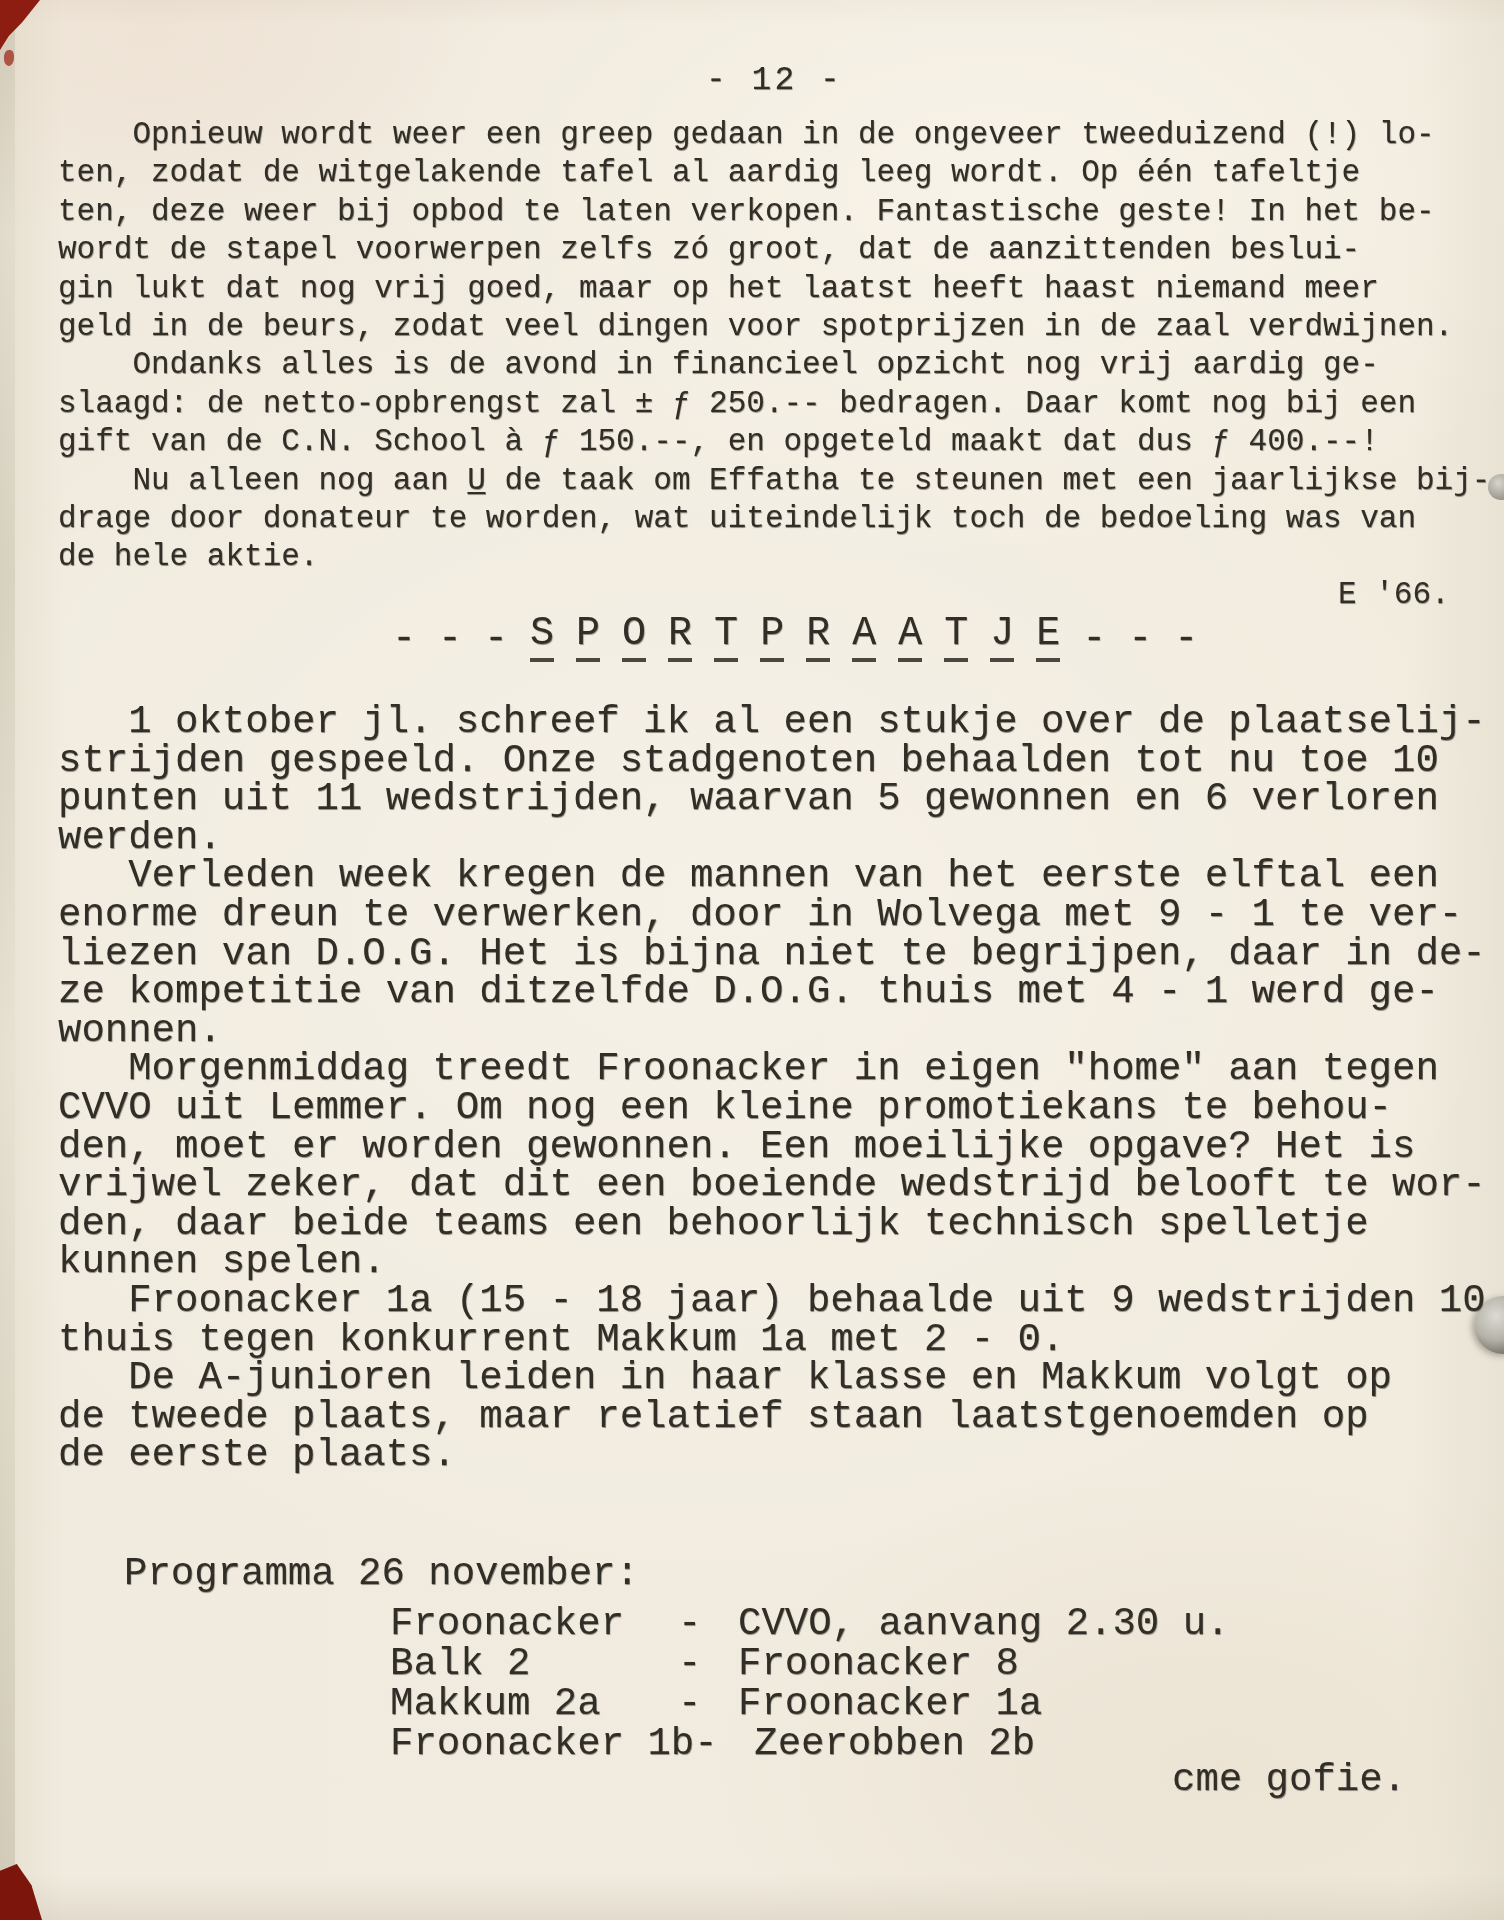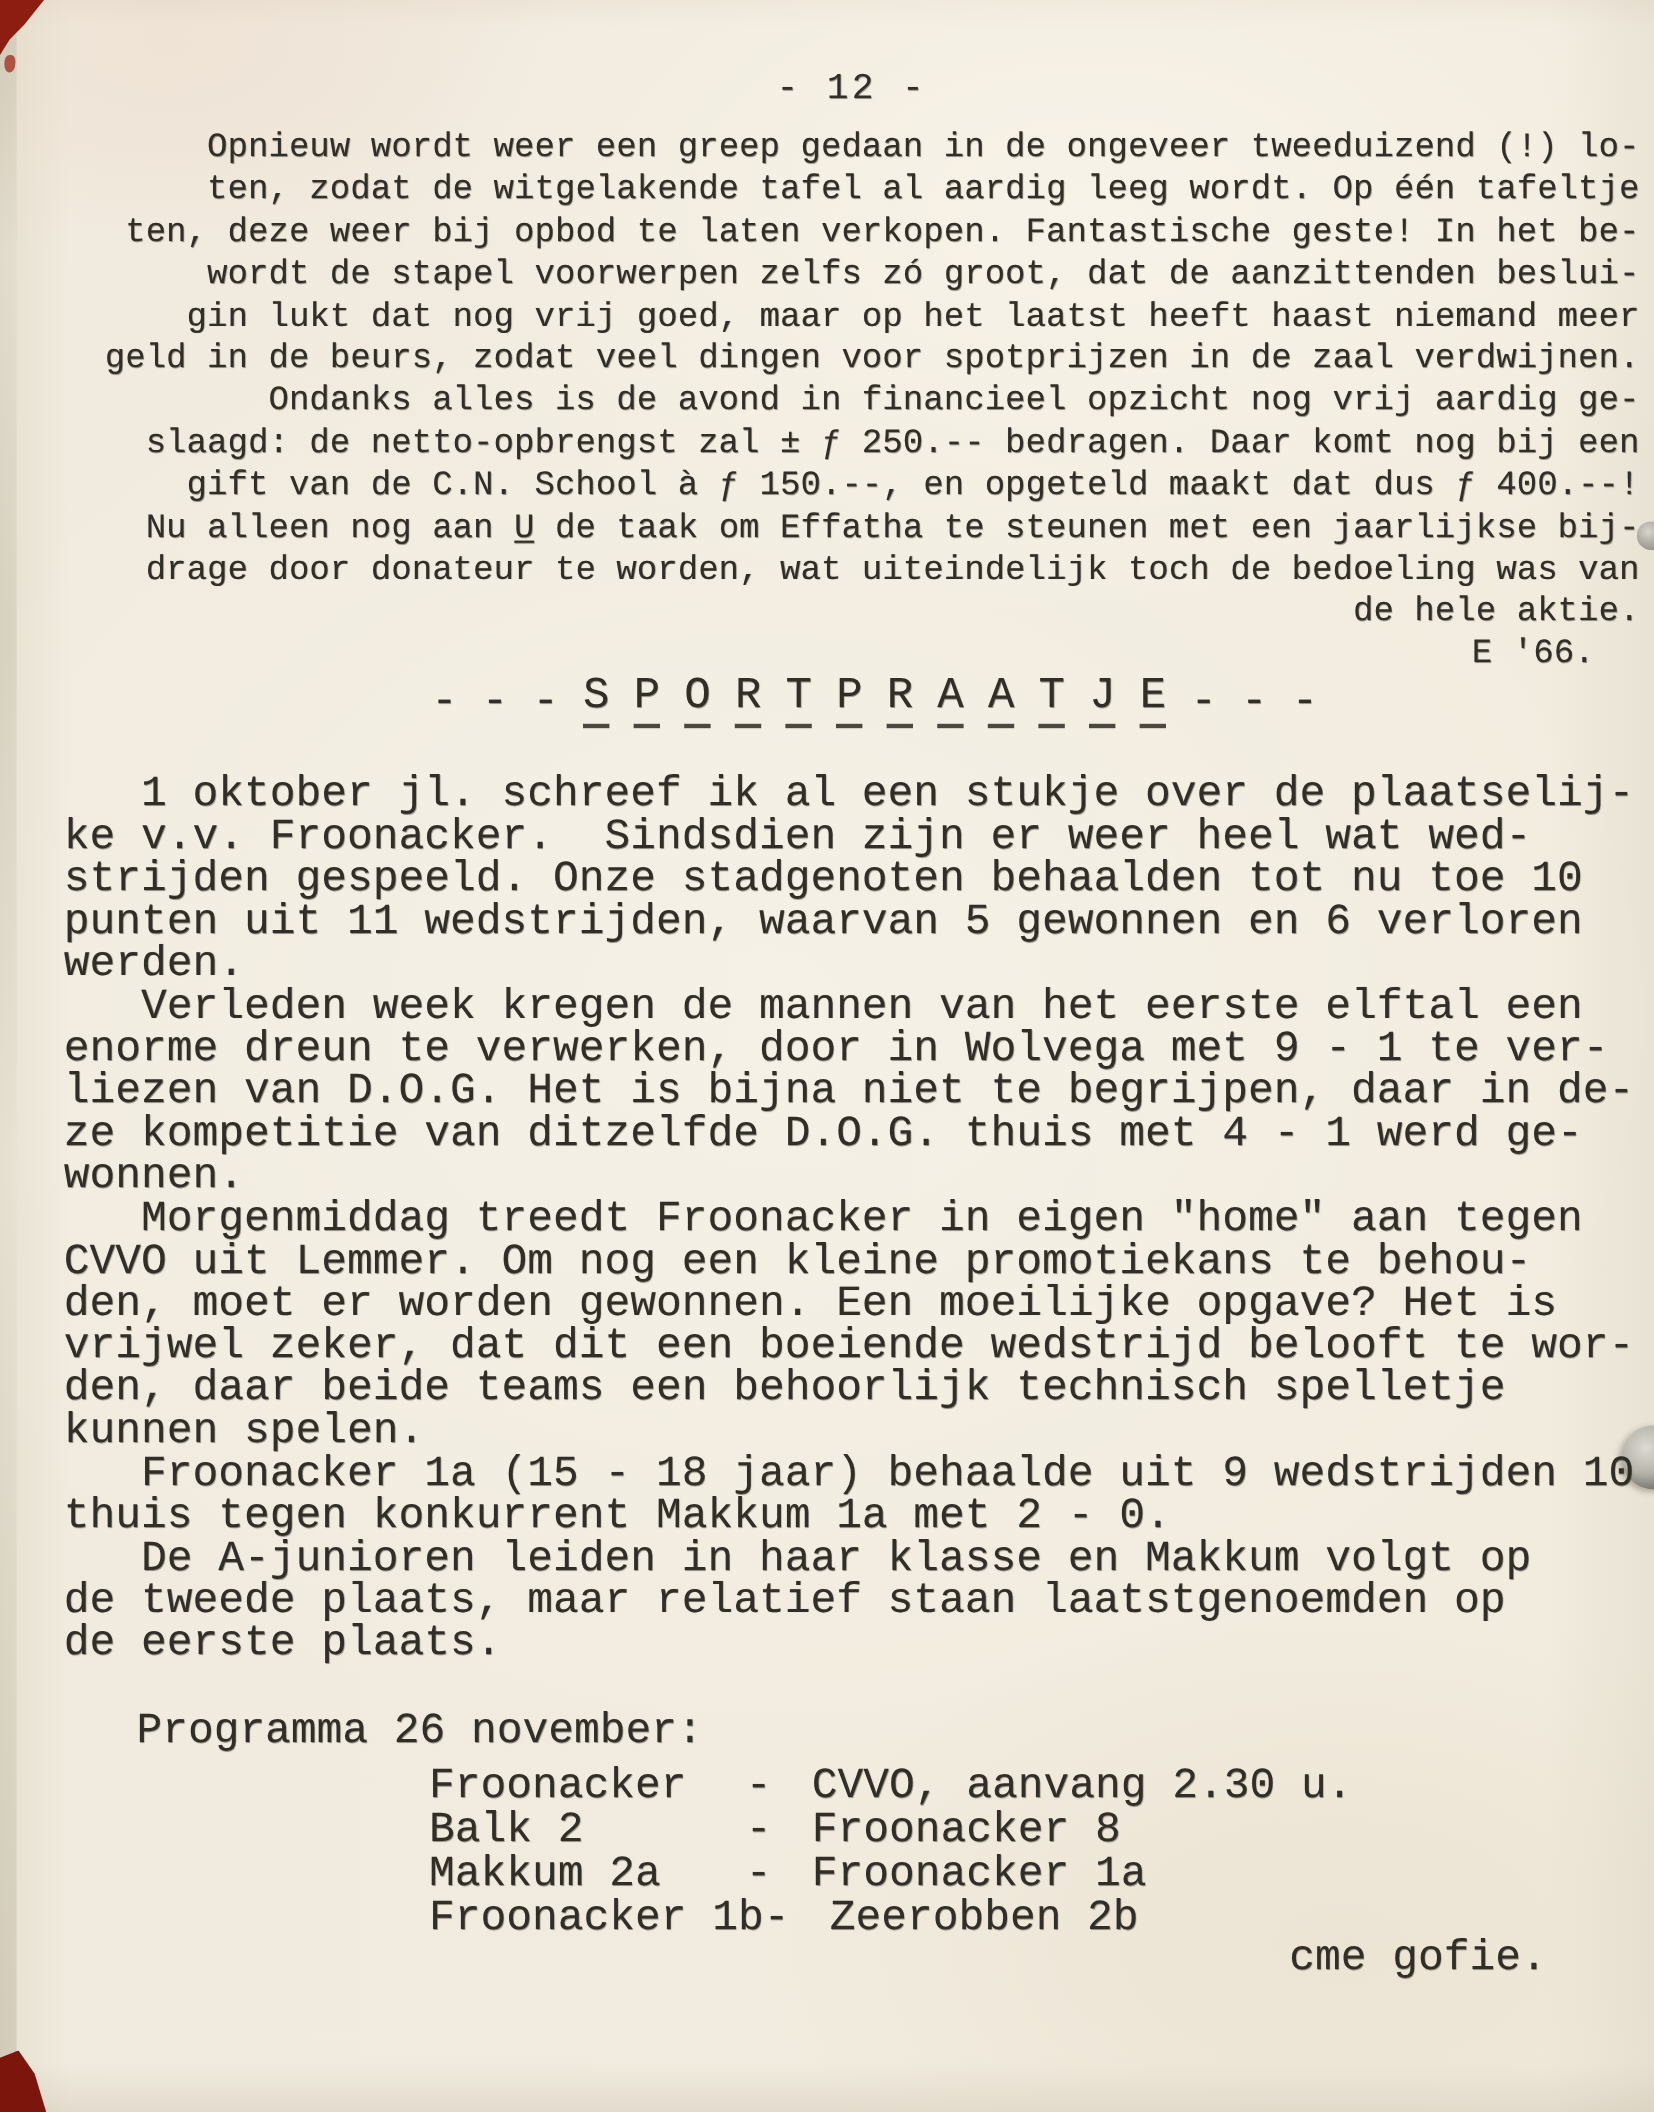--- a/index.html
+++ b/index.html
@@ -35,21 +35,21 @@
   .hole-big{position:absolute;left:1474px;top:1296px;width:58px;height:58px;border-radius:50%;
     background:radial-gradient(circle at 38% 35%, #dcdad3 0%, #b5b2a9 45%, #716e65 78%, #5c594f 100%);
     box-shadow:-2px 2px 6px rgba(90,85,70,.45);}
   .hole-small{position:absolute;left:1488px;top:474px;width:26px;height:26px;border-radius:50%;
     background:radial-gradient(circle at 40% 35%, #d8d5cd 0%, #a5a299 60%, #7a776d 100%);}
 
   
   .tblock{position:absolute;}
   .tline{white-space:pre;}
   .intro{left:58px;top:116px;font-size:31px;}
-  .intro .tline{line-height:38.4px;height:38.4px;text-align:right;}
+  .intro .tline{line-height:38.4px;height:38.4px;}
   .sig-e{position:absolute;left:1338px;top:577px;font-size:31px;white-space:pre;}
   .sport{left:58px;top:703px;font-size:39px;}
   .sport .tline{line-height:38.6px;height:38.6px;}
   .pagenum{position:absolute;left:706px;top:62px;font-size:33px;letter-spacing:3px;white-space:pre;}
 
   .heading{position:absolute;left:392px;top:614px;display:flex;column-gap:22px;font-size:40px;align-items:flex-start;}
   .h-dash{padding-top:2px;}
   .h-letter{border-bottom:4px solid rgba(45,42,36,.85);padding-bottom:4px;line-height:40px;}
 
   .prog-title{position:absolute;left:124px;top:1552px;font-size:39px;white-space:pre;}
@@ -105,21 +105,20 @@
       <span class="h-letter">T</span>
       <span class="h-letter">J</span>
       <span class="h-letter">E</span>
       <span class="h-dash">-</span>
       <span class="h-dash">-</span>
       <span class="h-dash">-</span>
     </div>
 
   <div class="sport tblock ink">
       <div class="tline">   1 oktober jl. schreef ik al een stukje over de plaatselij-</div>
-      <div class="tline">ke v.v. Froonacker.  Sindsdien zijn er weer heel wat wed-</div>
       <div class="tline">strijden gespeeld. Onze stadgenoten behaalden tot nu toe 10</div>
       <div class="tline">punten uit 11 wedstrijden, waarvan 5 gewonnen en 6 verloren</div>
       <div class="tline">werden.</div>
       <div class="tline">   Verleden week kregen de mannen van het eerste elftal een</div>
       <div class="tline">enorme dreun te verwerken, door in Wolvega met 9 - 1 te ver-</div>
       <div class="tline">liezen van D.O.G. Het is bijna niet te begrijpen, daar in de-</div>
       <div class="tline">ze kompetitie van ditzelfde D.O.G. thuis met 4 - 1 werd ge-</div>
       <div class="tline">wonnen.</div>
       <div class="tline">   Morgenmiddag treedt Froonacker in eigen "home" aan tegen</div>
       <div class="tline">CVVO uit Lemmer. Om nog een kleine promotiekans te behou-</div>

